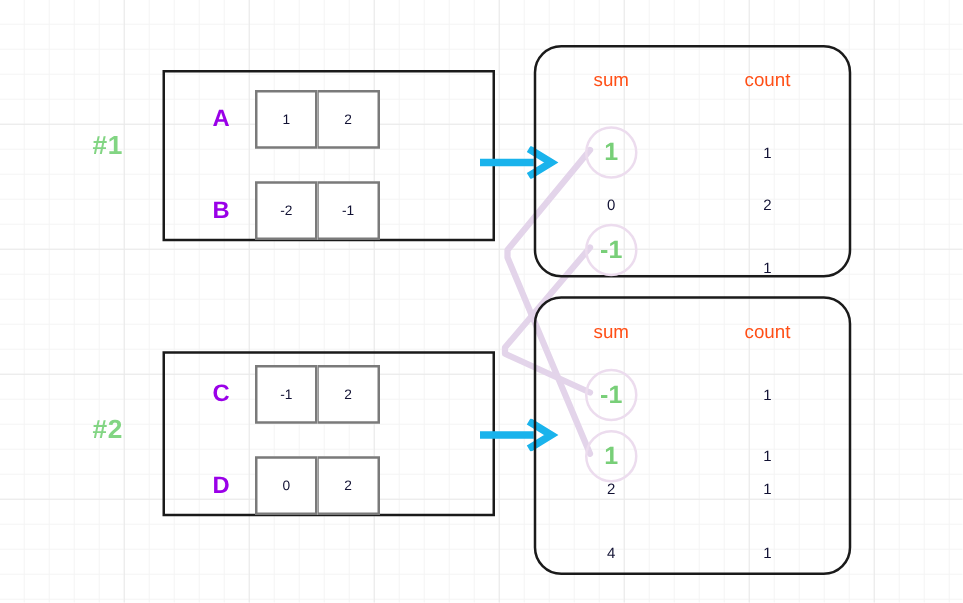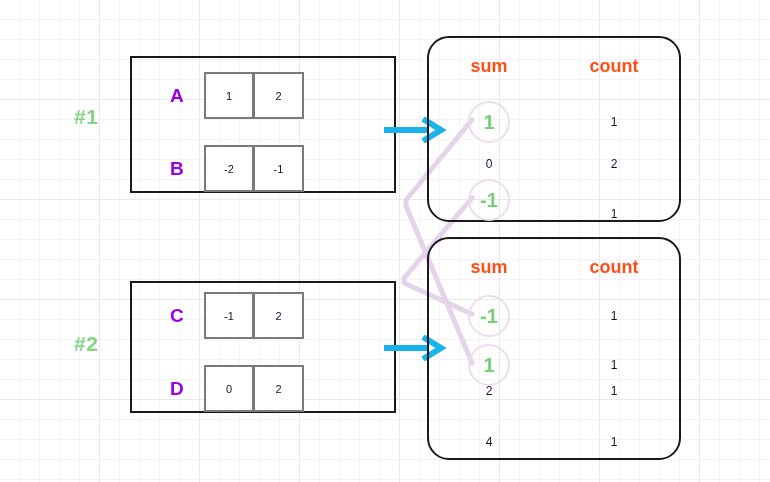--- a/index.html
+++ b/index.html
@@ -115,22 +115,22 @@
 
   .agg-head {
     position: absolute;
     top: 18px;
     left: 0;
     width: 100%;
     display: flex;
   }
   .agg-head span {
     color: #ff4f16;
-    font-size: 18px;
-    font-weight: bold;
+    font-size: 15px;
+    font-weight: normal;
     text-align: center;
   }
   .col-sum   { width: 48%; }
   .col-count { width: 52%; }
 
   .agg-row {
     position: absolute;
     left: 0;
     width: 100%;
     display: flex;

